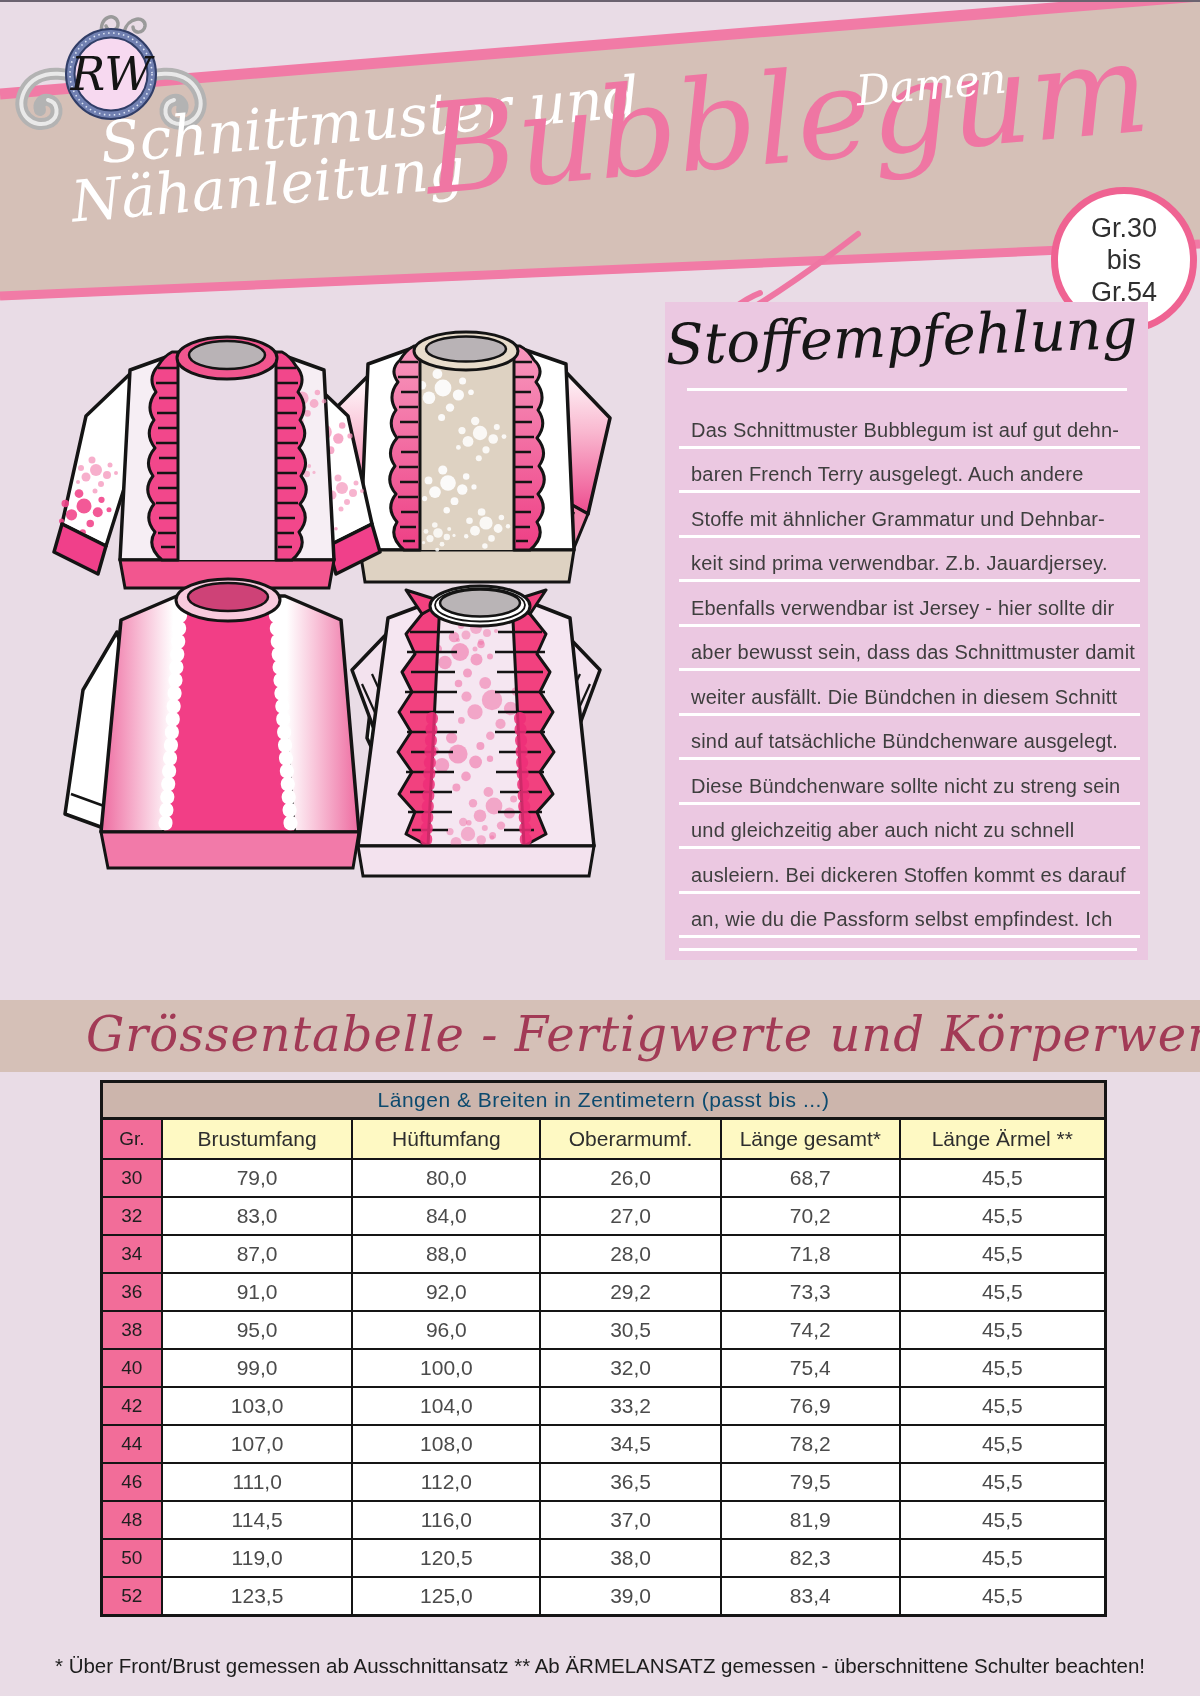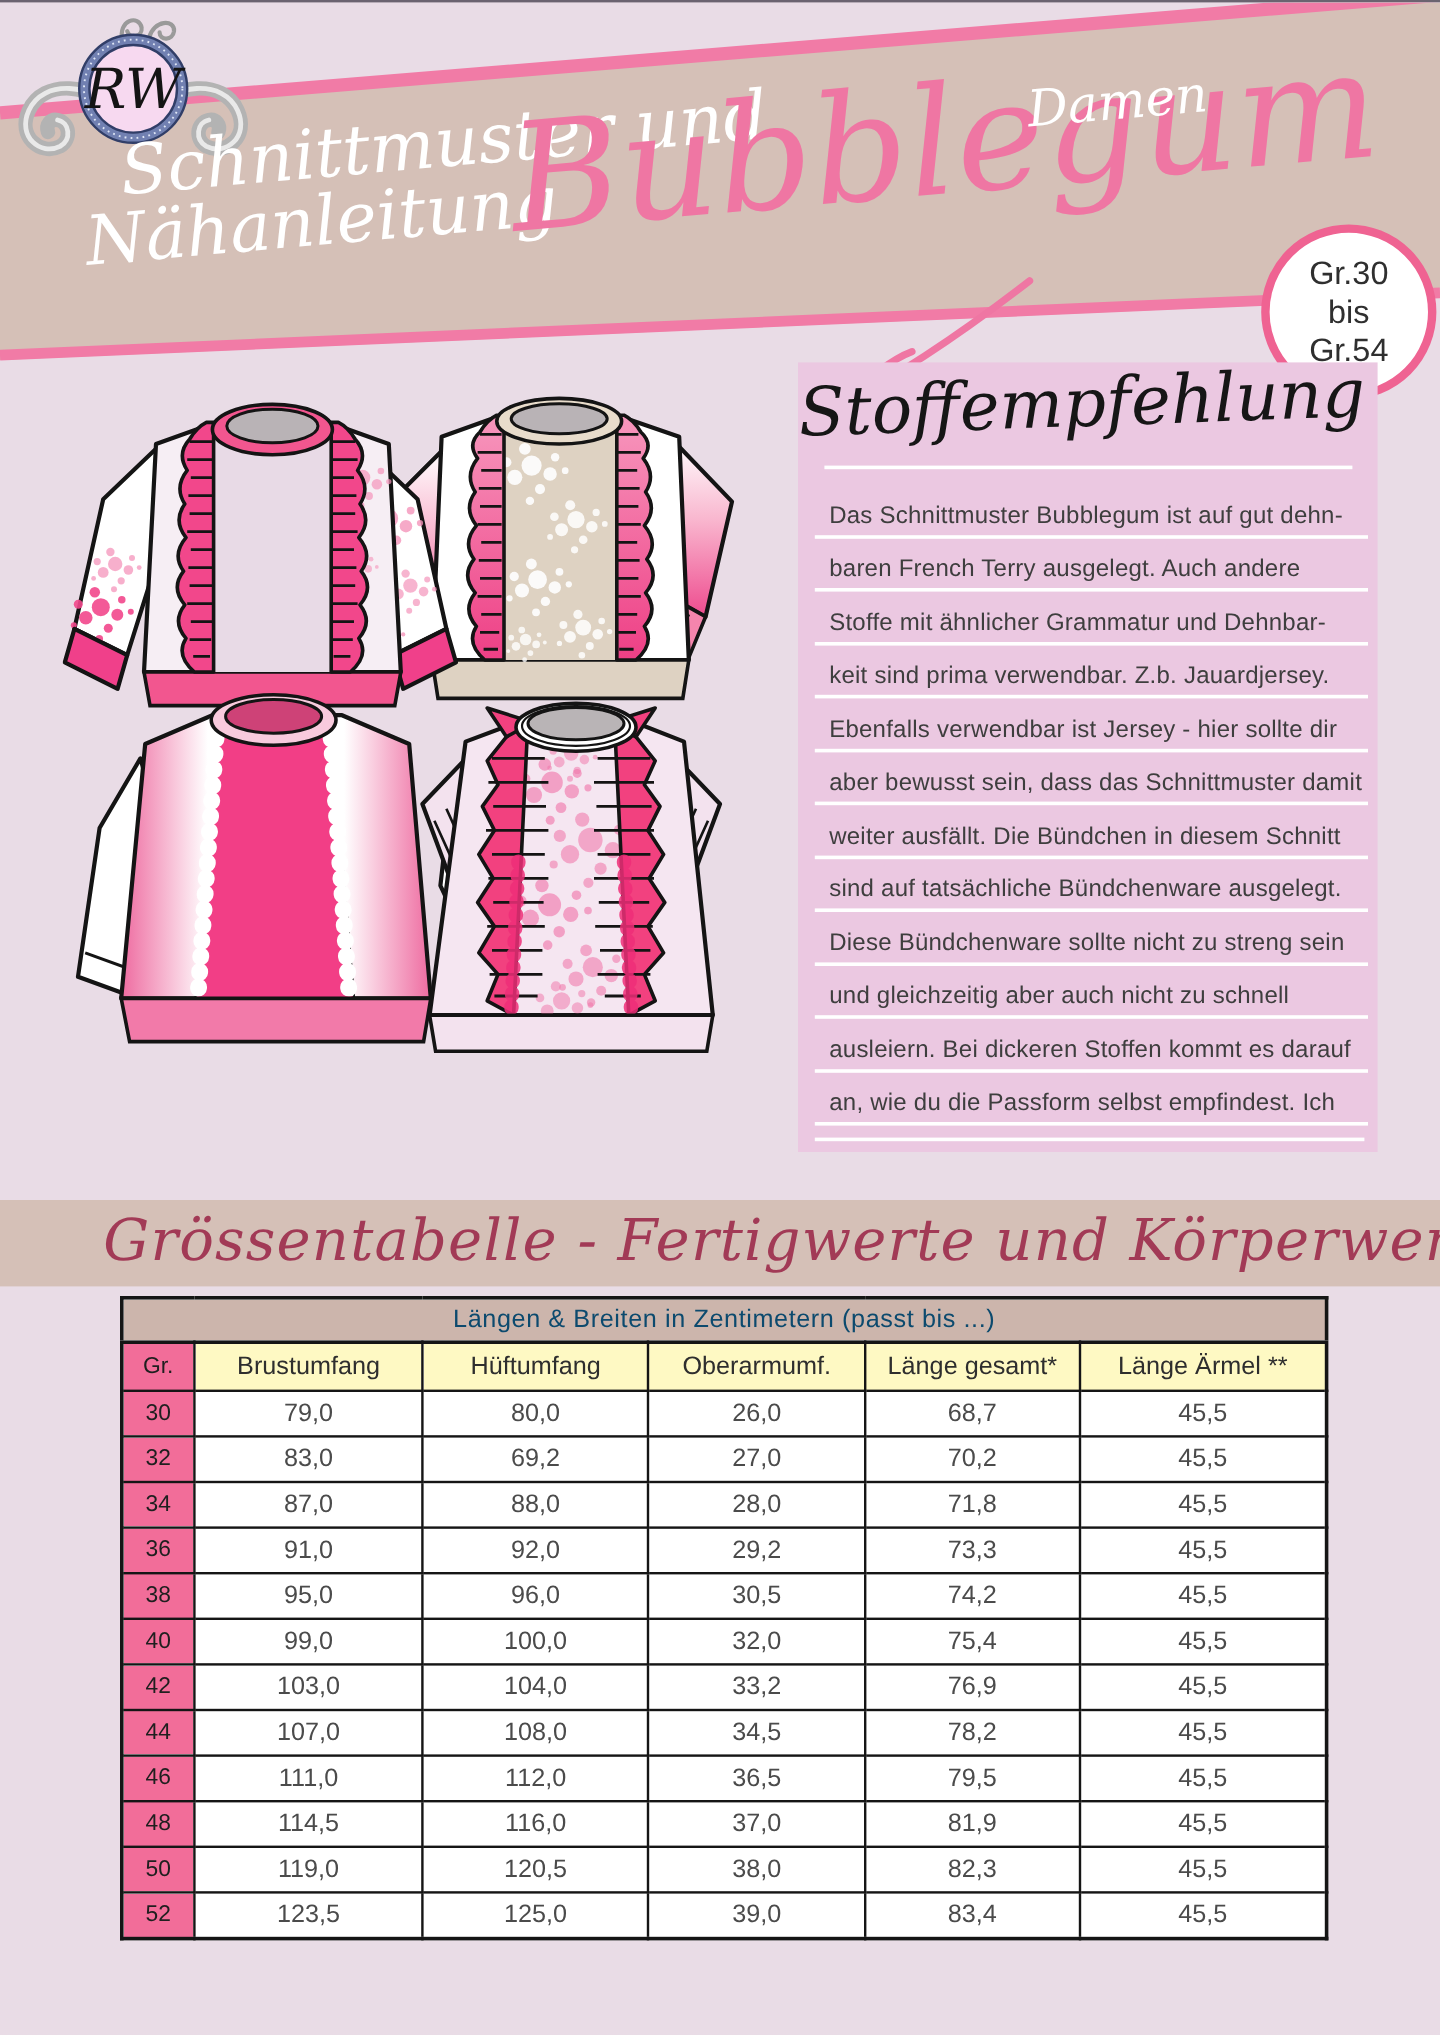--- a/index.html
+++ b/index.html
@@ -254,21 +254,21 @@
           <td class="gr">30</td>
           <td>79,0</td>
           <td>80,0</td>
           <td>26,0</td>
           <td>68,7</td>
           <td>45,5</td>
         </tr>
         <tr>
           <td class="gr">32</td>
           <td>83,0</td>
-          <td>69,2</td>
+          <td>84,0</td>
           <td>27,0</td>
           <td>70,2</td>
           <td>45,5</td>
         </tr>
         <tr>
           <td class="gr">34</td>
           <td>87,0</td>
           <td>88,0</td>
           <td>28,0</td>
           <td>71,8</td>
@@ -342,14 +342,15 @@
           <td class="gr">52</td>
           <td>123,5</td>
           <td>125,0</td>
           <td>39,0</td>
           <td>83,4</td>
           <td>45,5</td>
         </tr>
       </tbody>
   </table>
 
+  <div class="abs footnote">* Über Front/Brust gemessen ab Ausschnittansatz ** Ab ÄRMELANSATZ gemessen - überschnittene Schulter beachten!</div>
 
 </div>
 
 </body></html>

